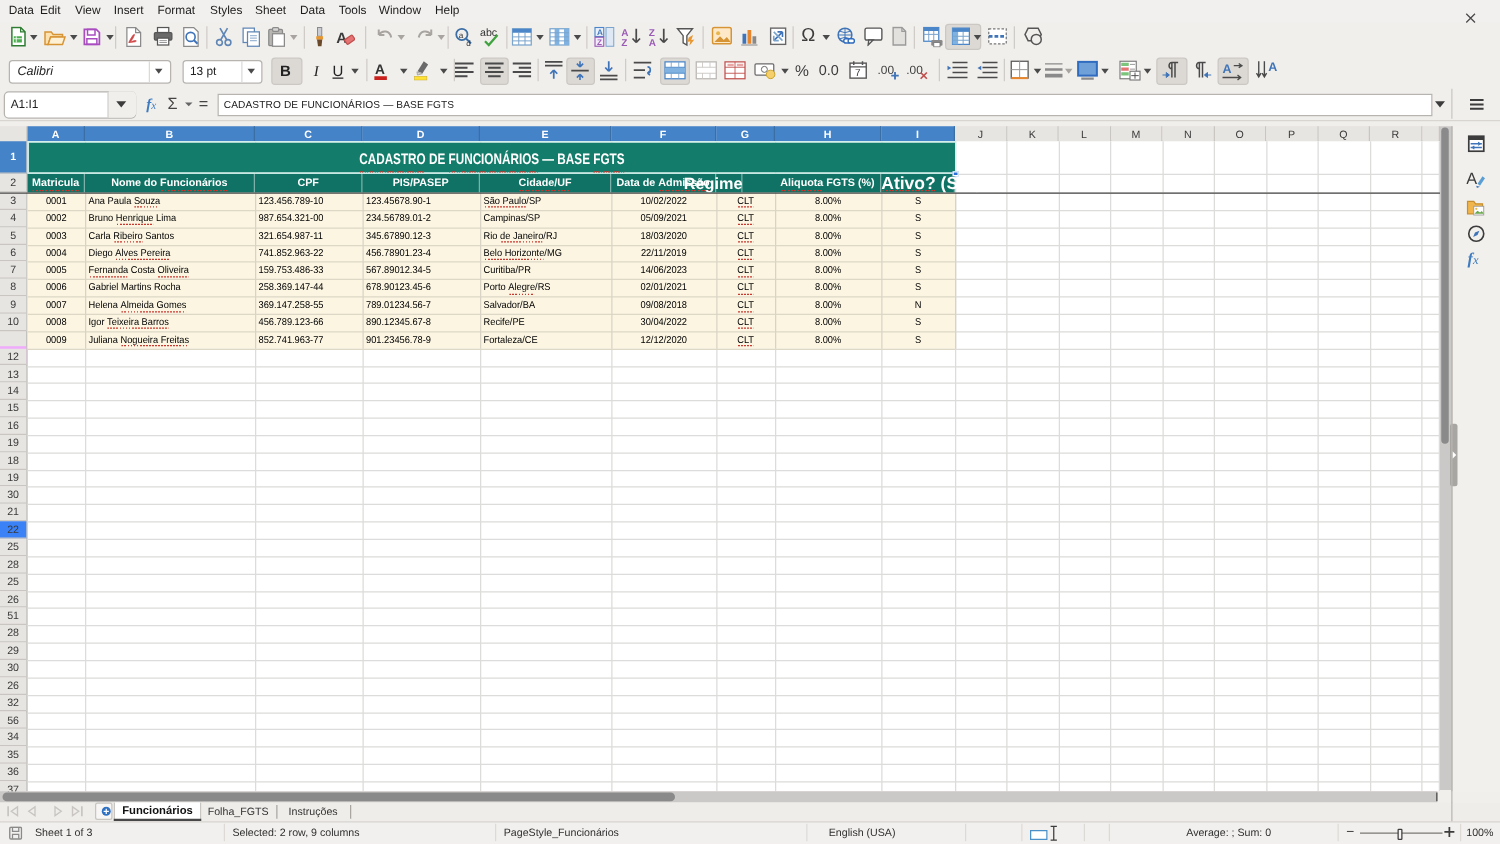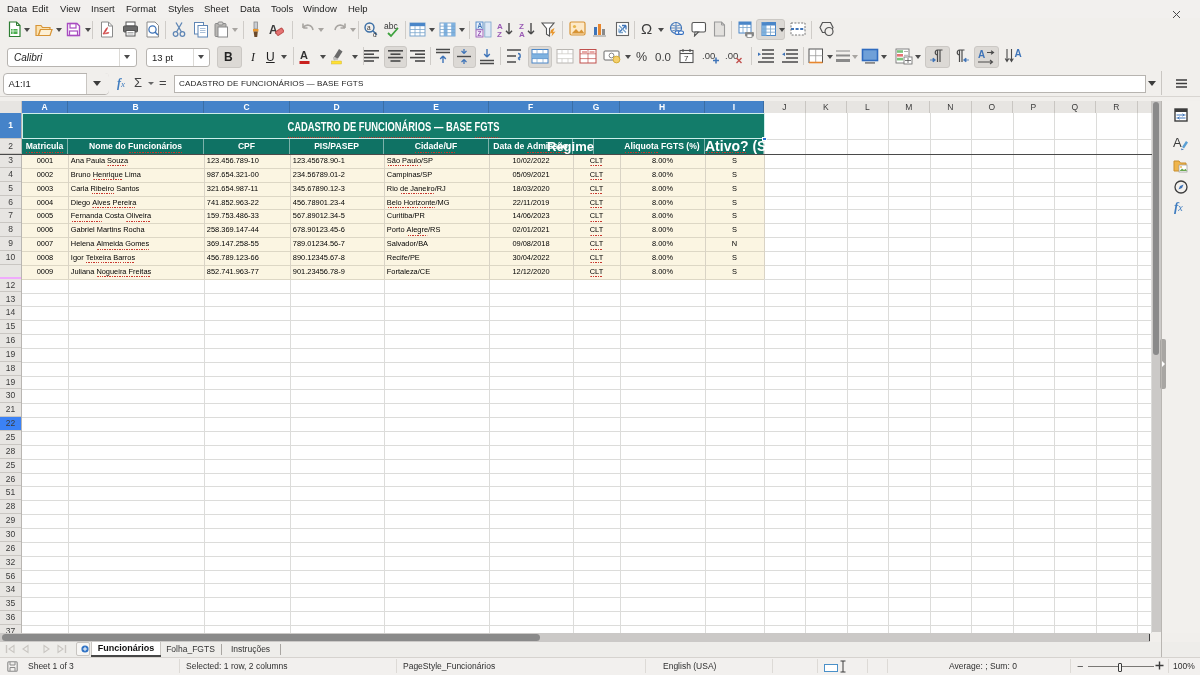--- a/index.html
+++ b/index.html
@@ -661,21 +661,21 @@
 <div class="abs" style="left:221px;top:644px;width:1px;height:11px;background:#a9a6a2"></div>
 <div class="txt" style="left:226px;top:641.5px;width:49px;height:14.5px;line-height:14.5px;font-size:8.5px;color:#333;text-align:center">Instruções</div>
 <div class="abs" style="left:280px;top:644px;width:1px;height:11px;background:#a9a6a2"></div>
 <div class="abs" style="left:0;top:657px;width:1200px;height:18px;background:#f2f0ee;border-top:1px solid #d6d3cf"></div>
 <svg class="abs" style="left:7px;top:661px" width="11" height="11" viewBox="0 0 11 11">
     <rect x="0.8" y="0.8" width="9.4" height="9.4" rx="1" fill="none" stroke="#8a8a8a" stroke-width="1.1"></rect>
     <path d="M3 1v3h5V1M3 10V6.5h5V10" fill="none" stroke="#8a8a8a" stroke-width="1"></path>
   </svg>
 <div class="txt" style="left:28px;top:657px;height:33px;line-height:18px;font-size:8.5px;color:#2f2f2f">Sheet 1 of 3</div>
 <div class="abs" style="left:179px;top:658.5px;width:1px;height:14px;background:#dddad6"></div>
-<div class="txt" style="left:186px;top:657px;height:18px;line-height:18px;font-size:8.5px;color:#2f2f2f">Selected: 1 row, 2 columns</div>
+<div class="txt" style="left:186px;top:657px;height:18px;line-height:18px;font-size:8.5px;color:#2f2f2f">Selected: 2 row, 9 columns</div>
 <div class="abs" style="left:396px;top:658.5px;width:1px;height:14px;background:#dddad6"></div>
 <div class="txt" style="left:403px;top:657px;height:18px;line-height:18px;font-size:8.5px;color:#2f2f2f">PageStyle_Funcionários</div>
 <div class="abs" style="left:645px;top:658.5px;width:1px;height:14px;background:#dddad6"></div>
 <div class="txt" style="left:663px;top:657px;height:18px;line-height:18px;font-size:8.5px;color:#2f2f2f">English (USA)</div>
 <div class="abs" style="left:772px;top:658.5px;width:1px;height:14px;background:#dddad6"></div>
 <div class="abs" style="left:817px;top:658.5px;width:1px;height:14px;background:#dddad6"></div>
 <div class="abs" style="left:824px;top:663.5px;width:14px;height:8px;border:1.4px solid #4a90c8;background:#fff"></div>
 <svg class="abs" style="left:840px;top:660px" width="6" height="13" viewBox="0 0 6 13">
     <path d="M0.5 1h5M0.5 12h5M3 1v11" stroke="#3c3c3c" stroke-width="1"></path>
   </svg>

